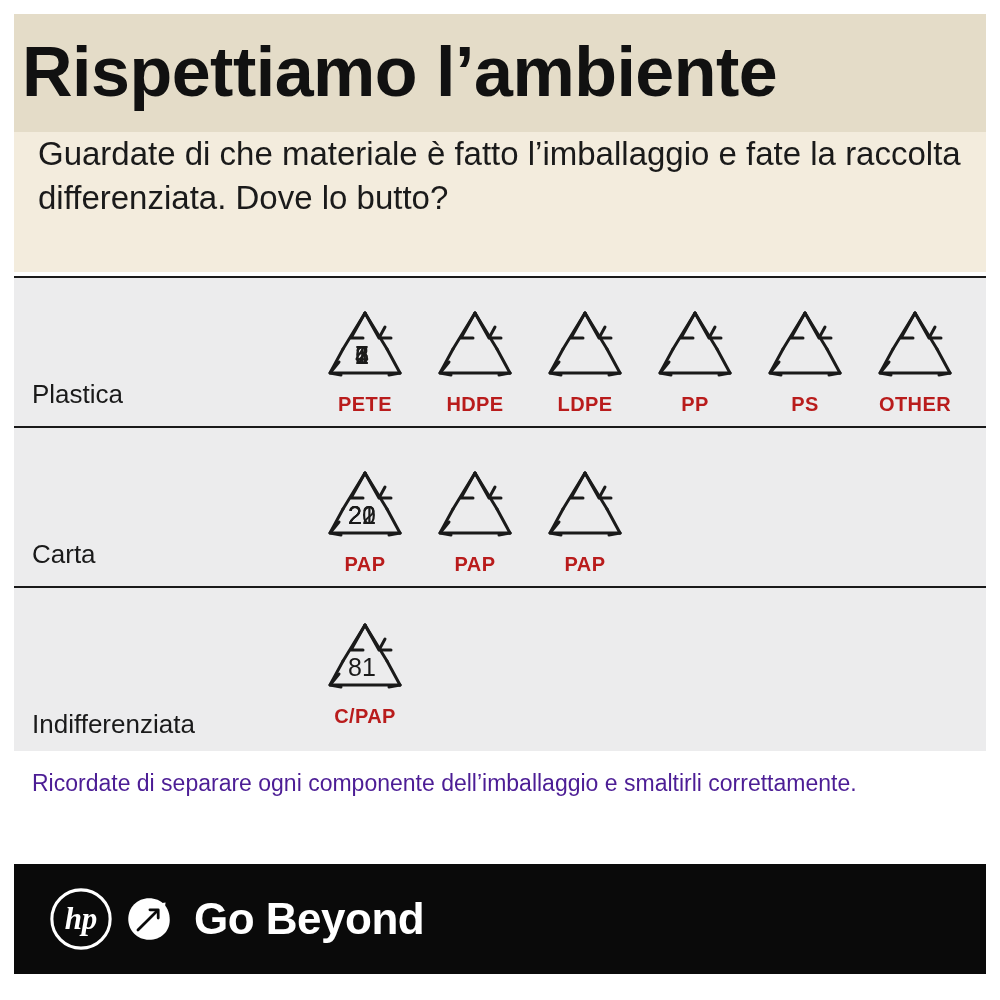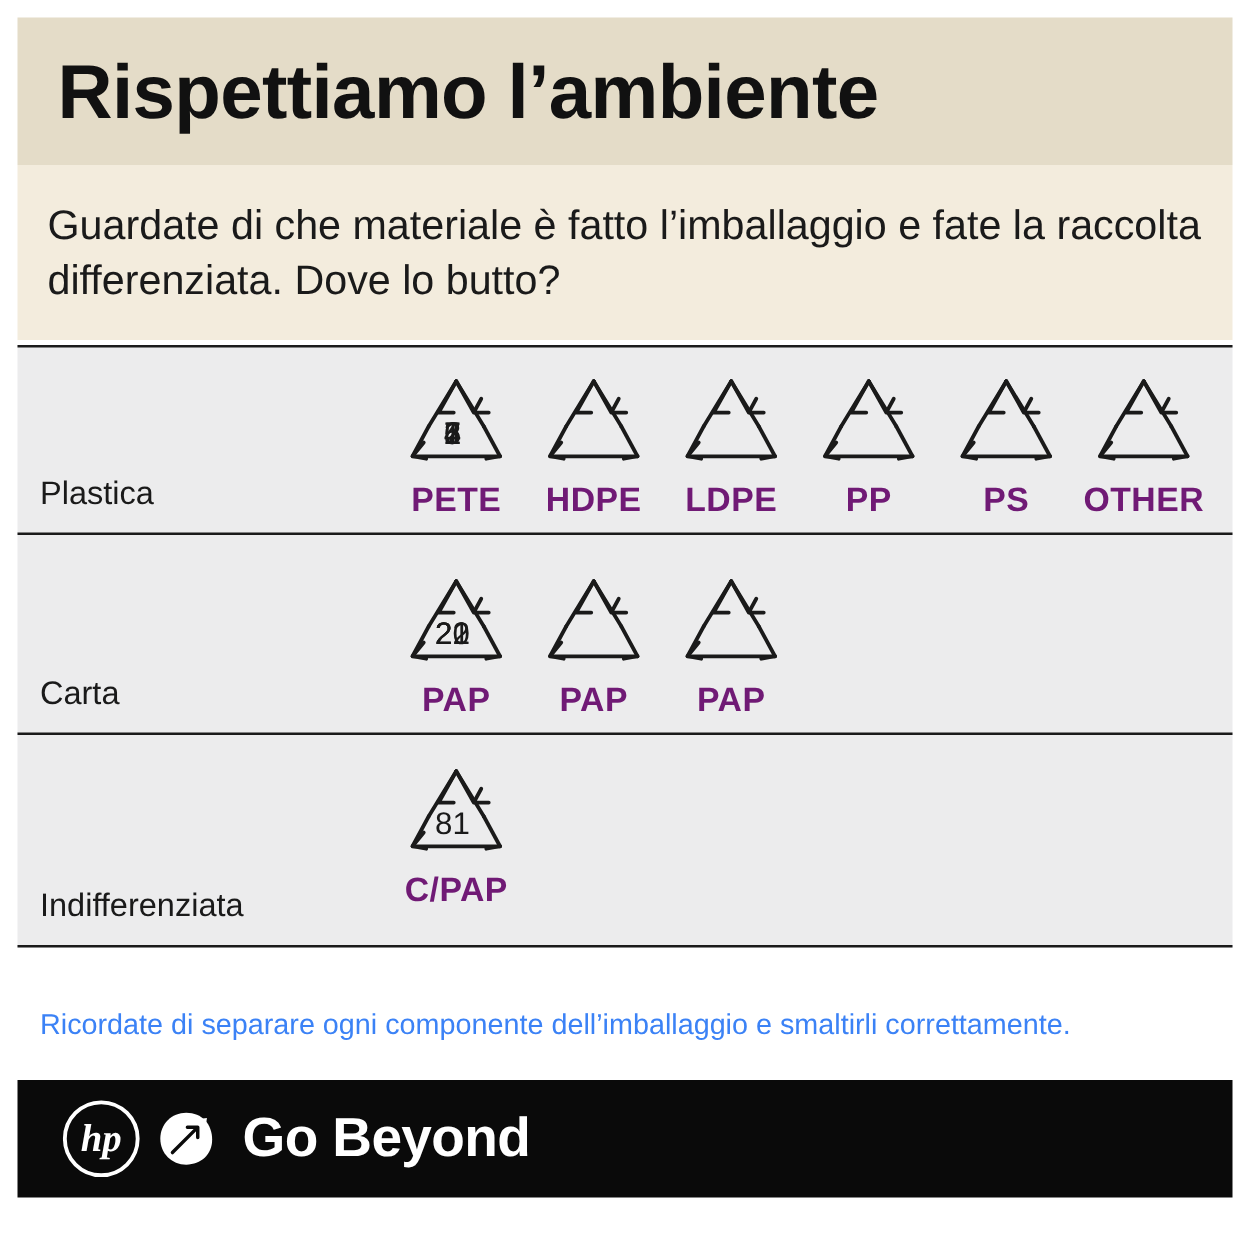--- a/index.html
+++ b/index.html
@@ -26,38 +26,37 @@
     position: absolute;
     left: 14px;
     top: 14px;
     width: 972px;
     height: 118px;
     background: #e4dcc8;
     display: flex;
     align-items: center;
   }
   .band-title .title-text {
-    font-size: 61px;
+    font-size: 70px;
     font-weight: 700;
     letter-spacing: -0.5px;
-    padding-left: 32px;
+    padding-left: 8px;
     color: #111111;
     line-height: 1.05;
   }
 
   
   .band-sub {
     position: absolute;
     left: 14px;
     top: 132px;
     width: 972px;
     height: 140px;
     background: #f3ecdd;
     display: flex;
-    align-items: center;
   }
   .band-sub .sub-text {
     padding-left: 24px;
     font-size: 33px;
     font-weight: 400;
     line-height: 1.33;
     color: #1a1a1a;
   }
 
   
@@ -112,51 +111,51 @@
     align-items: center;
     justify-content: center;
     padding-top: 14px;
     box-sizing: border-box;
     font-size: 25px;
     font-weight: 400;
     color: #1a1a1a;
   }
   .sym .code {
     margin-top: 2px;
-    font-size: 27px;
+    font-size: 20px;
     font-weight: 700;
     letter-spacing: 0.4px;
-    color: #701a75;
+    color: #b91c1c;
   }
 
   .row1 { height: 152px; }
   .row2 { height: 160px; }
   .row3 { height: 170px; }
 
   
   .footnote {
     position: absolute;
     left: 14px;
-    top: 787px;
+    top: 751px;
     width: 972px;
     padding: 16px 18px 0 18px;
     box-sizing: border-box;
     background: #ffffff;
     font-size: 23px;
     line-height: 1.45;
-    color: #3b82f6;
+    color: #4c1d95;
   }
 
   
   .footer {
     position: absolute;
     left: 14px;
     top: 864px;
     width: 972px;
-    height: 94px;
+    height: 110px;
     background: #0a0a0a;
     display: flex;
   }
   .footer-inner {
     display: flex;
     align-items: center;
     padding-left: 36px;
     gap: 14px;
   }
   .hp-logo {

